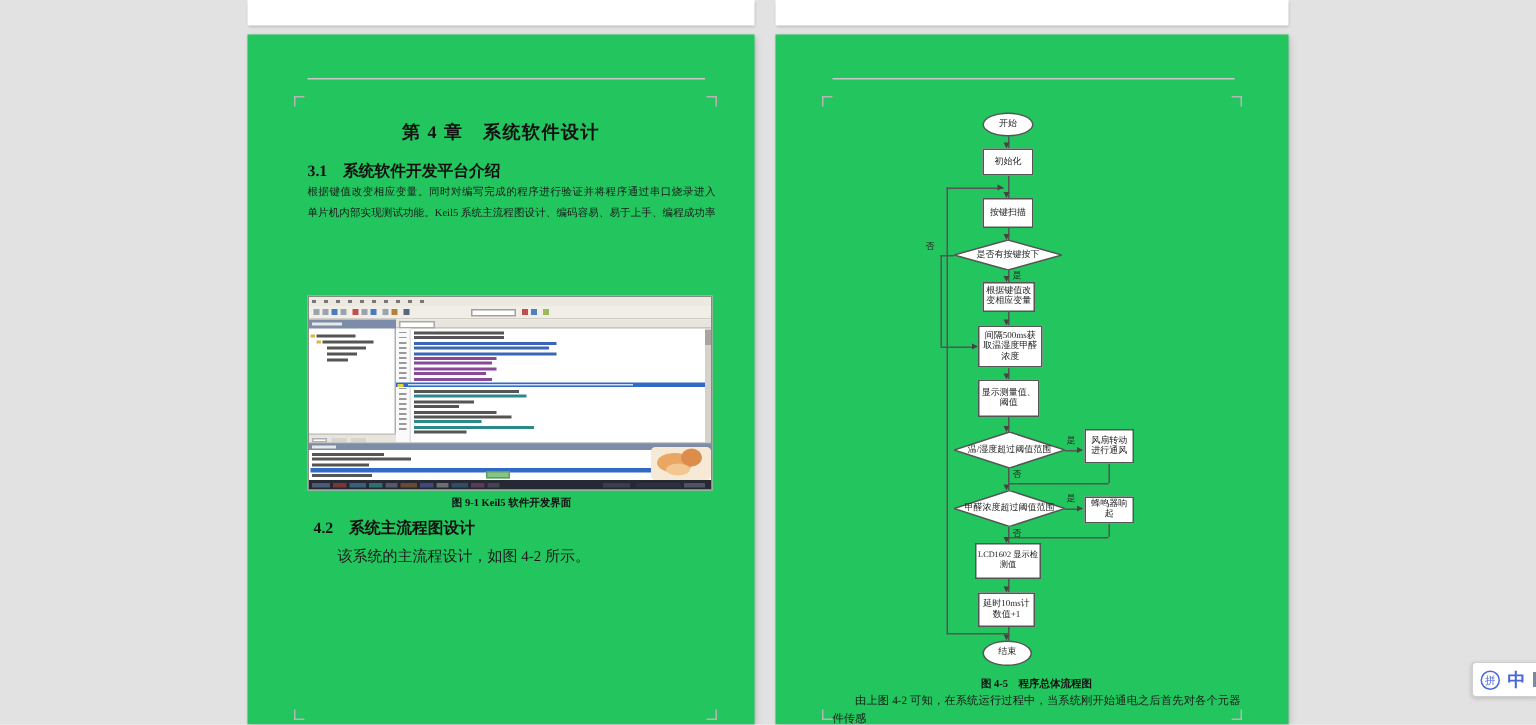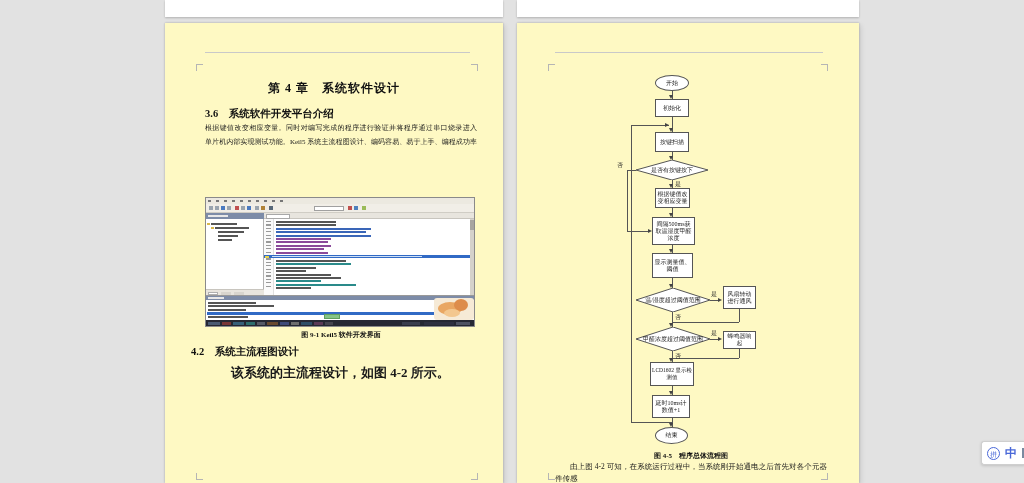--- a/index.html
+++ b/index.html
@@ -1,20 +1,20 @@
 <!DOCTYPE html>
 <html><head>
 <meta charset="utf-8">
 <style>
   html,body{margin:0;padding:0;}
   body{font-family:"Liberation Serif","DejaVu Serif",serif;}
   .viewport{position:relative;width:1024px;height:483px;background:#e2e2e2;overflow:hidden;}
 
   
-  .page{position:absolute;background:#fef9c3;box-shadow:0 0 2px rgba(0,0,0,.25),2px 2px 5px rgba(0,0,0,.10);}
+  .page{position:absolute;background:#22c55e;box-shadow:0 0 2px rgba(0,0,0,.25),2px 2px 5px rgba(0,0,0,.10);}
   .page-partial{position:absolute;background:#fff;top:0;height:17px;box-shadow:0 1px 2px rgba(0,0,0,.22);}
   .hrule{position:absolute;height:1px;background:#c9c9c9;}
   .crop{position:absolute;width:6px;height:6px;}
   .crop.tl{border-left:1px solid #b5b5b5;border-top:1px solid #b5b5b5;}
   .crop.tr{border-right:1px solid #b5b5b5;border-top:1px solid #b5b5b5;}
   .crop.bl{border-left:1px solid #b5b5b5;border-bottom:1px solid #b5b5b5;}
   .crop.br{border-right:1px solid #b5b5b5;border-bottom:1px solid #b5b5b5;}
 
   
   .chapter-title{position:absolute;left:0;width:100%;text-align:center;font-size:12px;font-weight:bold;color:#111;letter-spacing:1px;}
@@ -56,21 +56,21 @@
   <div class="page-partial" style="left:517px;width:342px;"></div>
 
   <div class="page" style="left:165px;top:23px;width:338px;height:460px;">
     <div class="hrule" style="left:40px;top:29px;width:265px;"></div>
     <div class="crop tl" style="left:31px;top:41px;"></div>
     <div class="crop tr" style="left:306px;top:41px;"></div>
     <div class="crop bl" style="left:31px;top:450px;"></div>
     <div class="crop br" style="left:306px;top:450px;"></div>
 
     <div class="chapter-title" style="top:57px;">第 4 章　系统软件设计</div>
-    <div class="sec-head" style="left:40px;top:84px;">3.6　系统软件开发平台介绍</div>
+    <div class="sec-head" style="left:40px;top:84px;">3.1　系统软件开发平台介绍</div>
 
     <div class="para" style="left:40px;top:99px;width:272px;">
       <div class="pl">根据键值改变相应变量。同时对编写完成的程序进行验证并将程序通过串口烧录进入</div>
       <div class="pl">单片机内部实现测试功能。Keil5 系统主流程图设计、编码容易、易于上手、编程成功率</div>
     </div>
 
     <div class="keil" style="left:40px;top:174px;">
 
       <div class="k" style="left:0;top:0;width:268px;height:6px;background:#ece9e0;">
         <div class="k" style="left:2px;top:2px;width:80px;height:1.5px;background:repeating-linear-gradient(to right,#777 0 3px,transparent 3px 8px);"></div>
@@ -176,22 +176,22 @@
         <div class="k" style="left:95px;top:1.5px;width:11px;height:3px;background:#2e4e66;"></div>
         <div class="k" style="left:108px;top:1.5px;width:9px;height:3px;background:#5a3a56;"></div>
         <div class="k" style="left:119px;top:1.5px;width:8px;height:3px;background:#44444e;"></div>
         <div class="k" style="left:196px;top:1.5px;width:18px;height:3px;background:#3a3e4e;"></div>
         <div class="k" style="left:218px;top:1.5px;width:30px;height:3px;background:#2e3040;"></div>
         <div class="k" style="left:250px;top:1.5px;width:14px;height:3px;background:#4e5262;"></div>
       </div>
     </div>
 
     <div class="fig-caption" style="left:40px;top:307px;width:272px;">图 9-1 Keil5 软件开发界面</div>
-    <div class="sec-head" style="left:26px;top:322px;">4.2　系统主流程图设计</div>
-    <div class="para" style="left:40px;top:341px;width:272px;font-size:13px;text-indent:2em;font-weight:bold;">该系统的主流程设计，如图 4-2 所示。</div>
+    <div class="sec-head" style="left:44px;top:322px;">4.2　系统主流程图设计</div>
+    <div class="para" style="left:40px;top:341px;width:272px;font-size:10px;text-indent:2em;">该系统的主流程设计，如图 4-2 所示。</div>
   </div>
 
   <div class="page" style="left:517px;top:23px;width:342px;height:460px;">
     <div class="hrule" style="left:38px;top:29px;width:268px;"></div>
     <div class="crop tl" style="left:31px;top:41px;"></div>
     <div class="crop tr" style="left:304px;top:41px;"></div>
     <div class="crop bl" style="left:31px;top:450px;"></div>
     <div class="crop br" style="left:304px;top:450px;"></div>
 
     <div class="flow">

